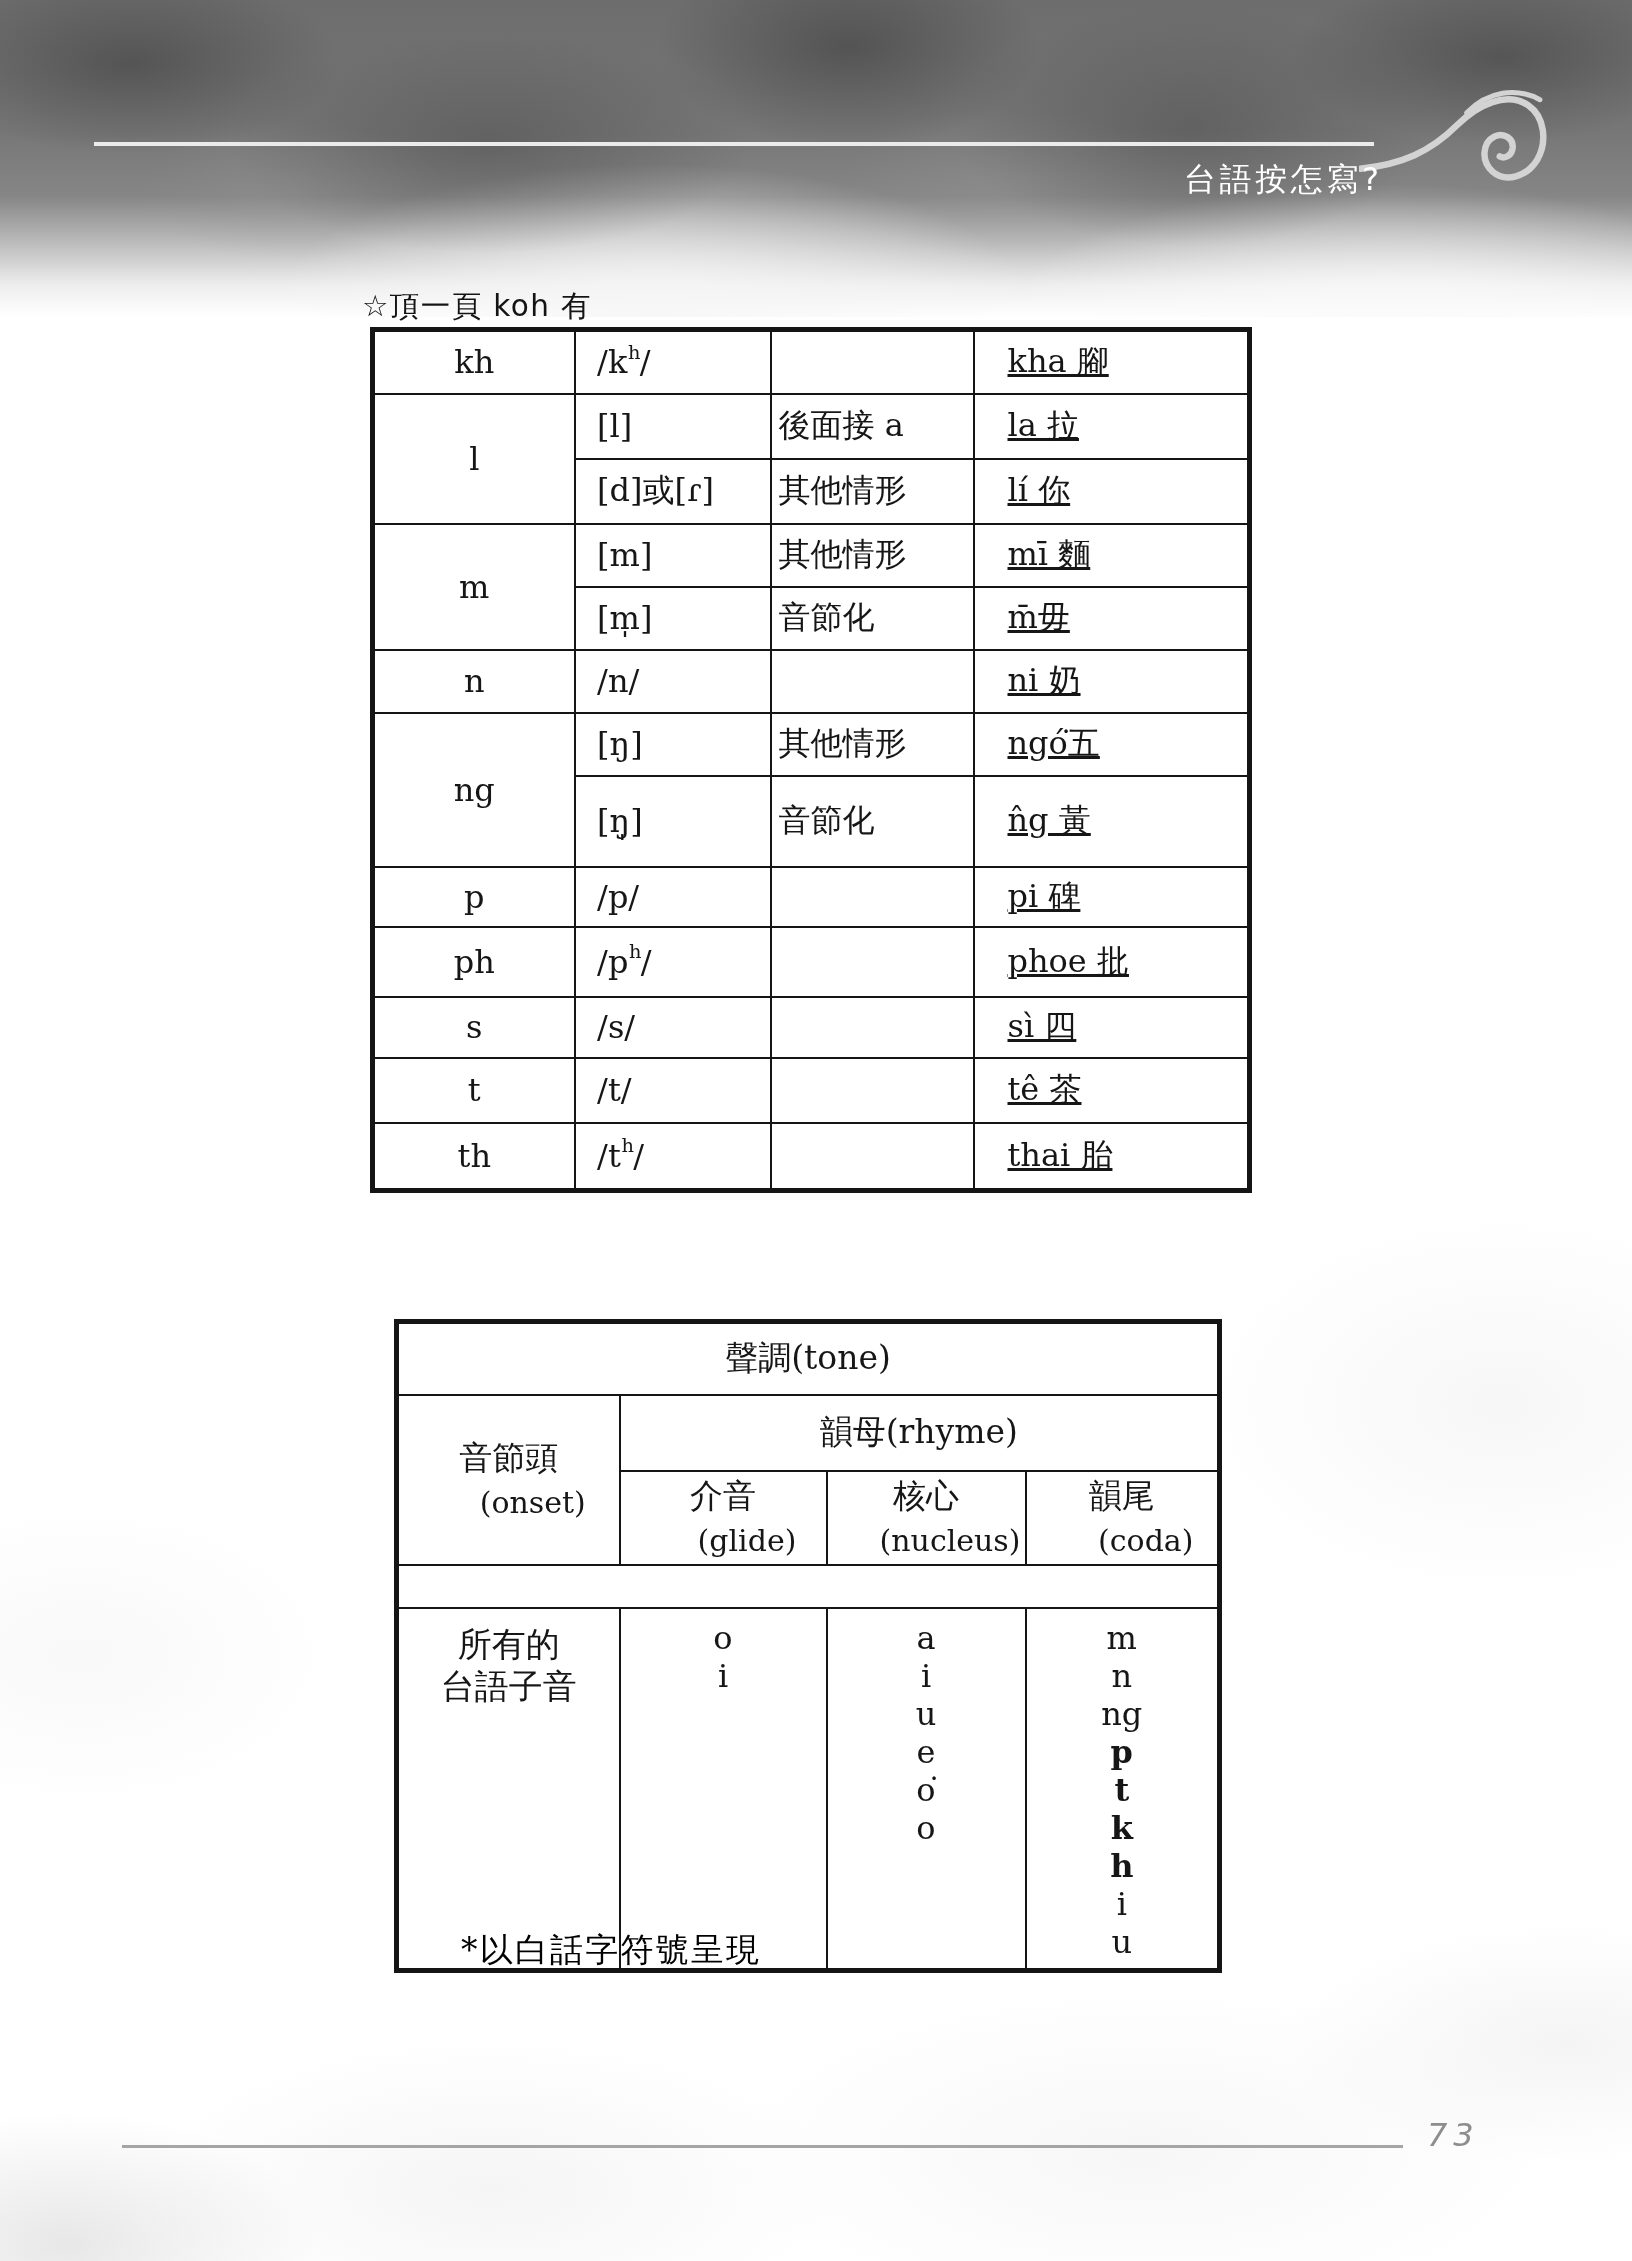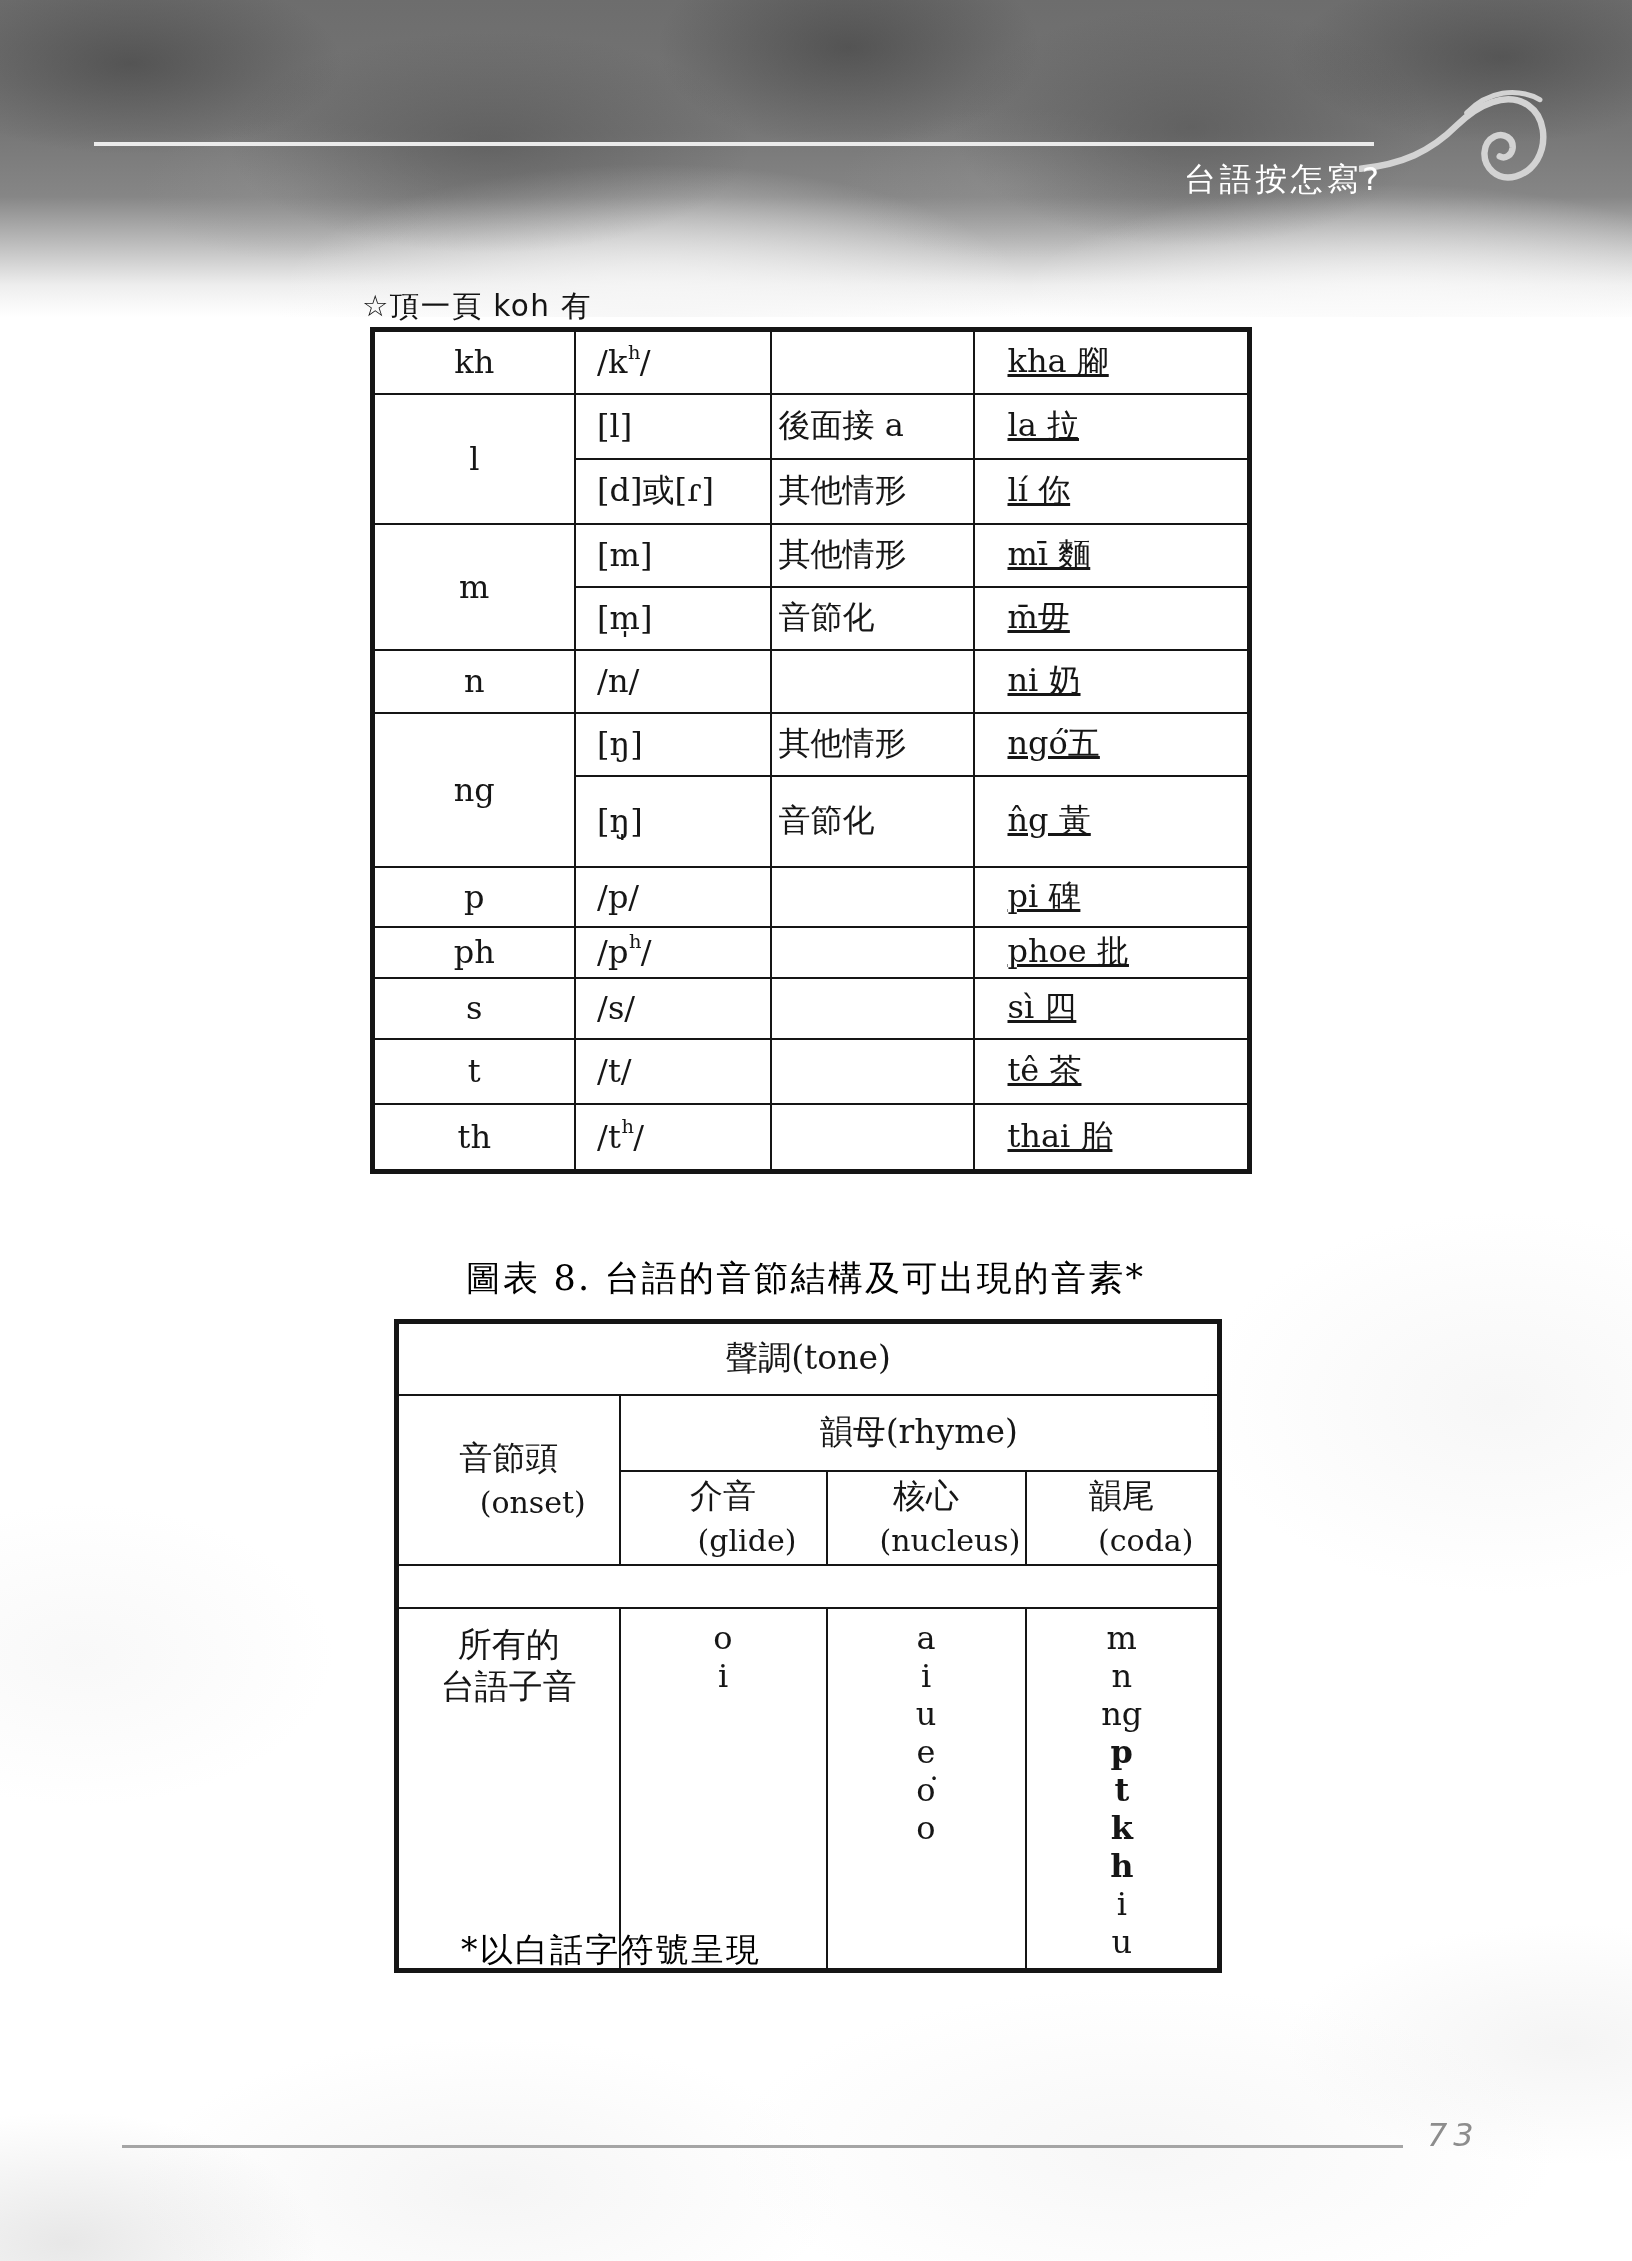--- a/index.html
+++ b/index.html
@@ -166,21 +166,21 @@
         <td class="c-phon"><span>[ŋ̩]</span></td>
         <td class="c-cond">音節化</td>
         <td class="c-ex">n̂g 黃</td>
       </tr>
       <tr style="height:60px">
         <td class="c-letter">p</td>
         <td class="c-phon"><span>/p/</span></td>
         <td class="c-cond"></td>
         <td class="c-ex">pi 碑</td>
       </tr>
-      <tr style="height:51px">
+      <tr style="height:70px">
         <td class="c-letter">ph</td>
         <td class="c-phon"><span>/p</span><sup>h</sup><span>/</span></td>
         <td class="c-cond"></td>
         <td class="c-ex">phoe 批</td>
       </tr>
       <tr style="height:61px">
         <td class="c-letter">s</td>
         <td class="c-phon"><span>/s/</span></td>
         <td class="c-cond"></td>
         <td class="c-ex">sì 四</td>
@@ -194,21 +194,20 @@
       <tr style="height:68px">
         <td class="c-letter">th</td>
         <td class="c-phon"><span>/t</span><sup>h</sup><span>/</span></td>
         <td class="c-cond"></td>
         <td class="c-ex">thai 胎</td>
       </tr>
     </tbody>
       </table>
   </div>
 
-  <div class="figure-caption">圖表 8. 台語的音節結構及可出現的音素*</div>
 
   <div class="table2-wrap">
     <table id="table2" class="sheet">
       <colgroup>
           <col style="width:223px">
           <col style="width:207px">
           <col style="width:199px">
           <col style="width:194px">
         </colgroup>
       <tbody>

